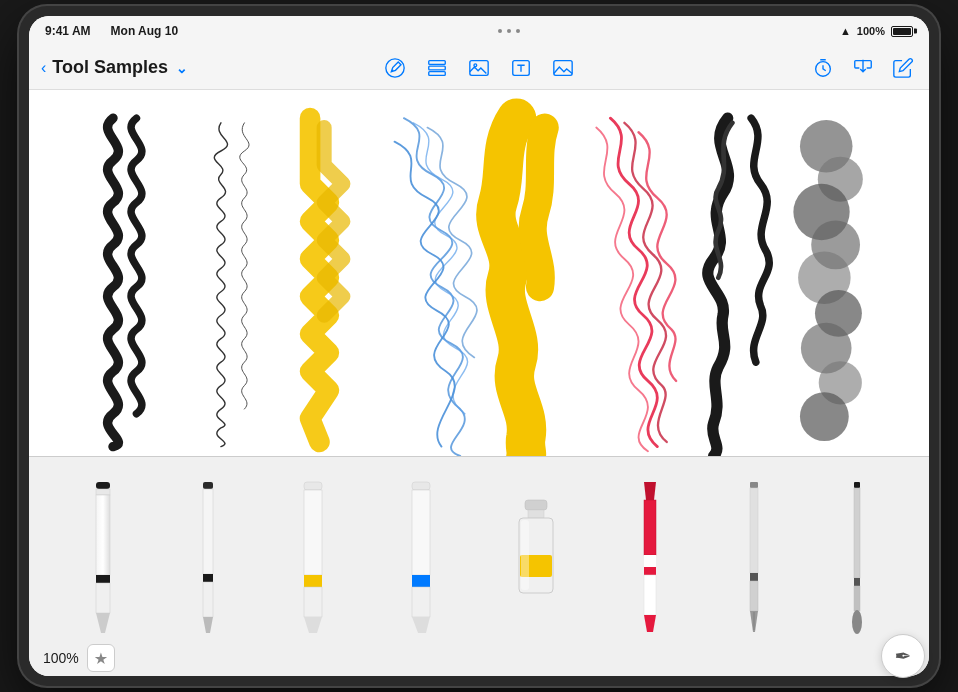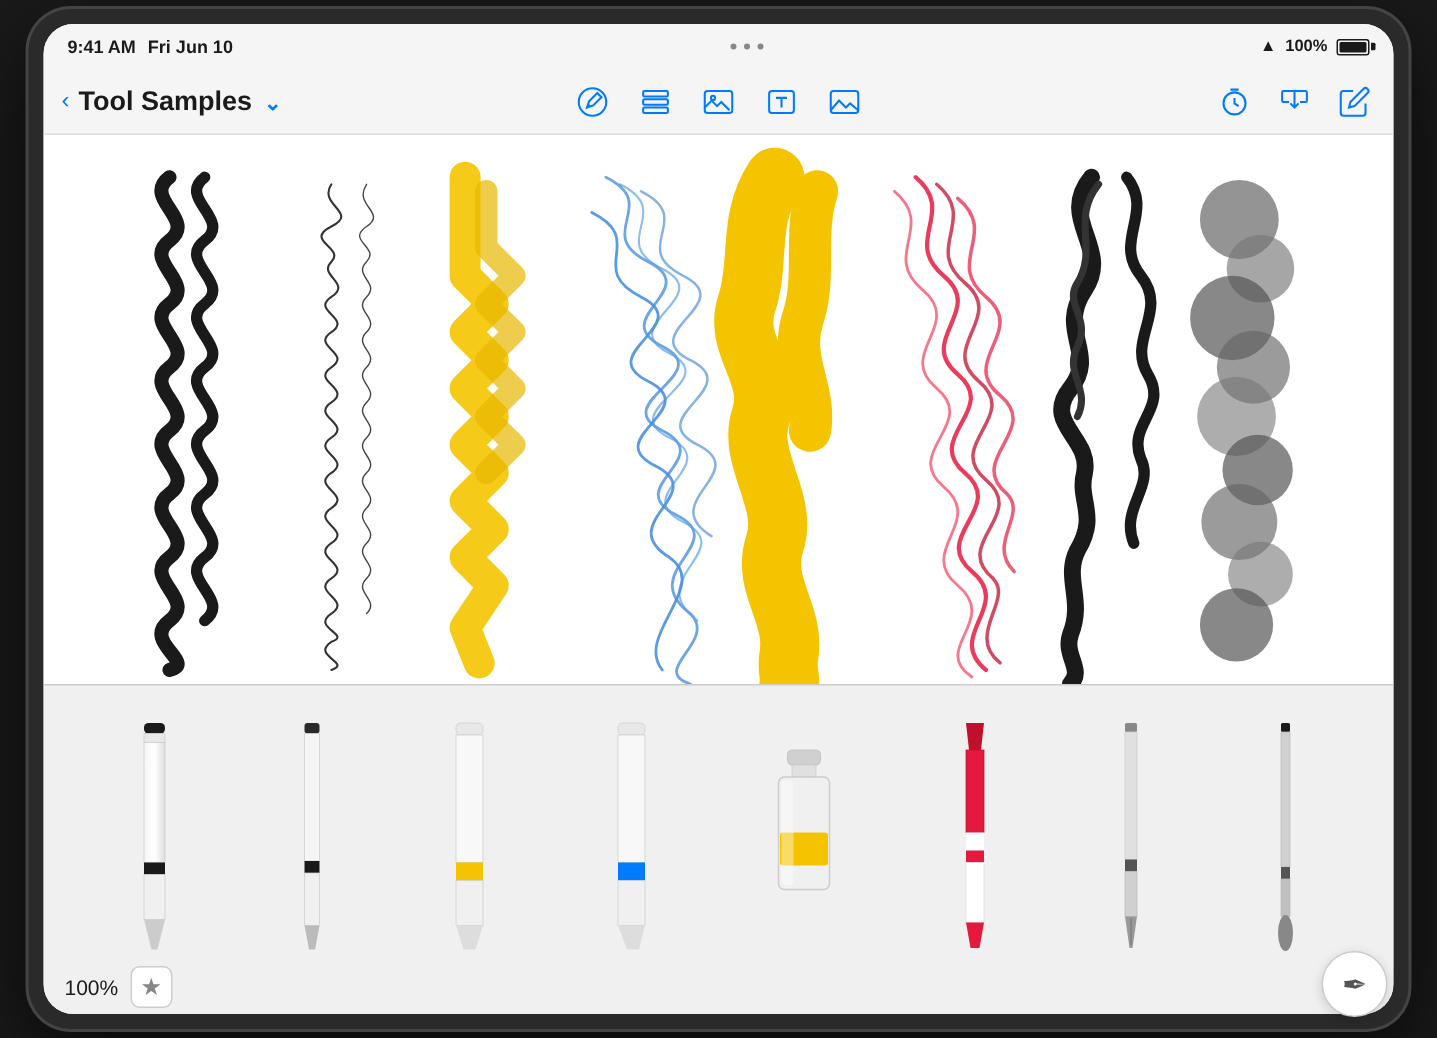--- a/index.html
+++ b/index.html
@@ -40,21 +40,21 @@
       background: #f5f5f5;
       display: flex;
       align-items: center;
       justify-content: space-between;
       padding: 0 16px;
       font-size: 12px;
       font-weight: 600;
       color: #1a1a1a;
       flex-shrink: 0;
     }
-    .status-left { display: flex; align-items: flex-end; gap: 8px; }
+    .status-left { display: flex; align-items: flex-end; gap: 20px; }
     .status-center { display: flex; gap: 5px; align-items: center; }
     .status-center span { width: 4px; height: 4px; background: #888; border-radius: 50%; }
     .status-right { display: flex; align-items: center; gap: 6px; font-size: 11px; }
 
     
     .toolbar {
       height: 44px;
       background: #f5f5f5;
       border-bottom: 1px solid #ddd;
       display: flex;
@@ -188,21 +188,21 @@
   </style>
 </head>
 <body>
 
 <div class="ipad-frame">
   <div class="ipad-screen">
 
     <div class="status-bar">
       <div class="status-left">
         <span>9:41 AM</span>
-        <span>Fri Jun 10</span>
+        <span>Mon Aug 10</span>
       </div>
       <div class="status-center">
         <span></span>
         <span></span>
         <span></span>
       </div>
       <div class="status-right">
         <span class="wifi-icon">▲</span>
         <span>100%</span>
         <div class="battery-icon">

